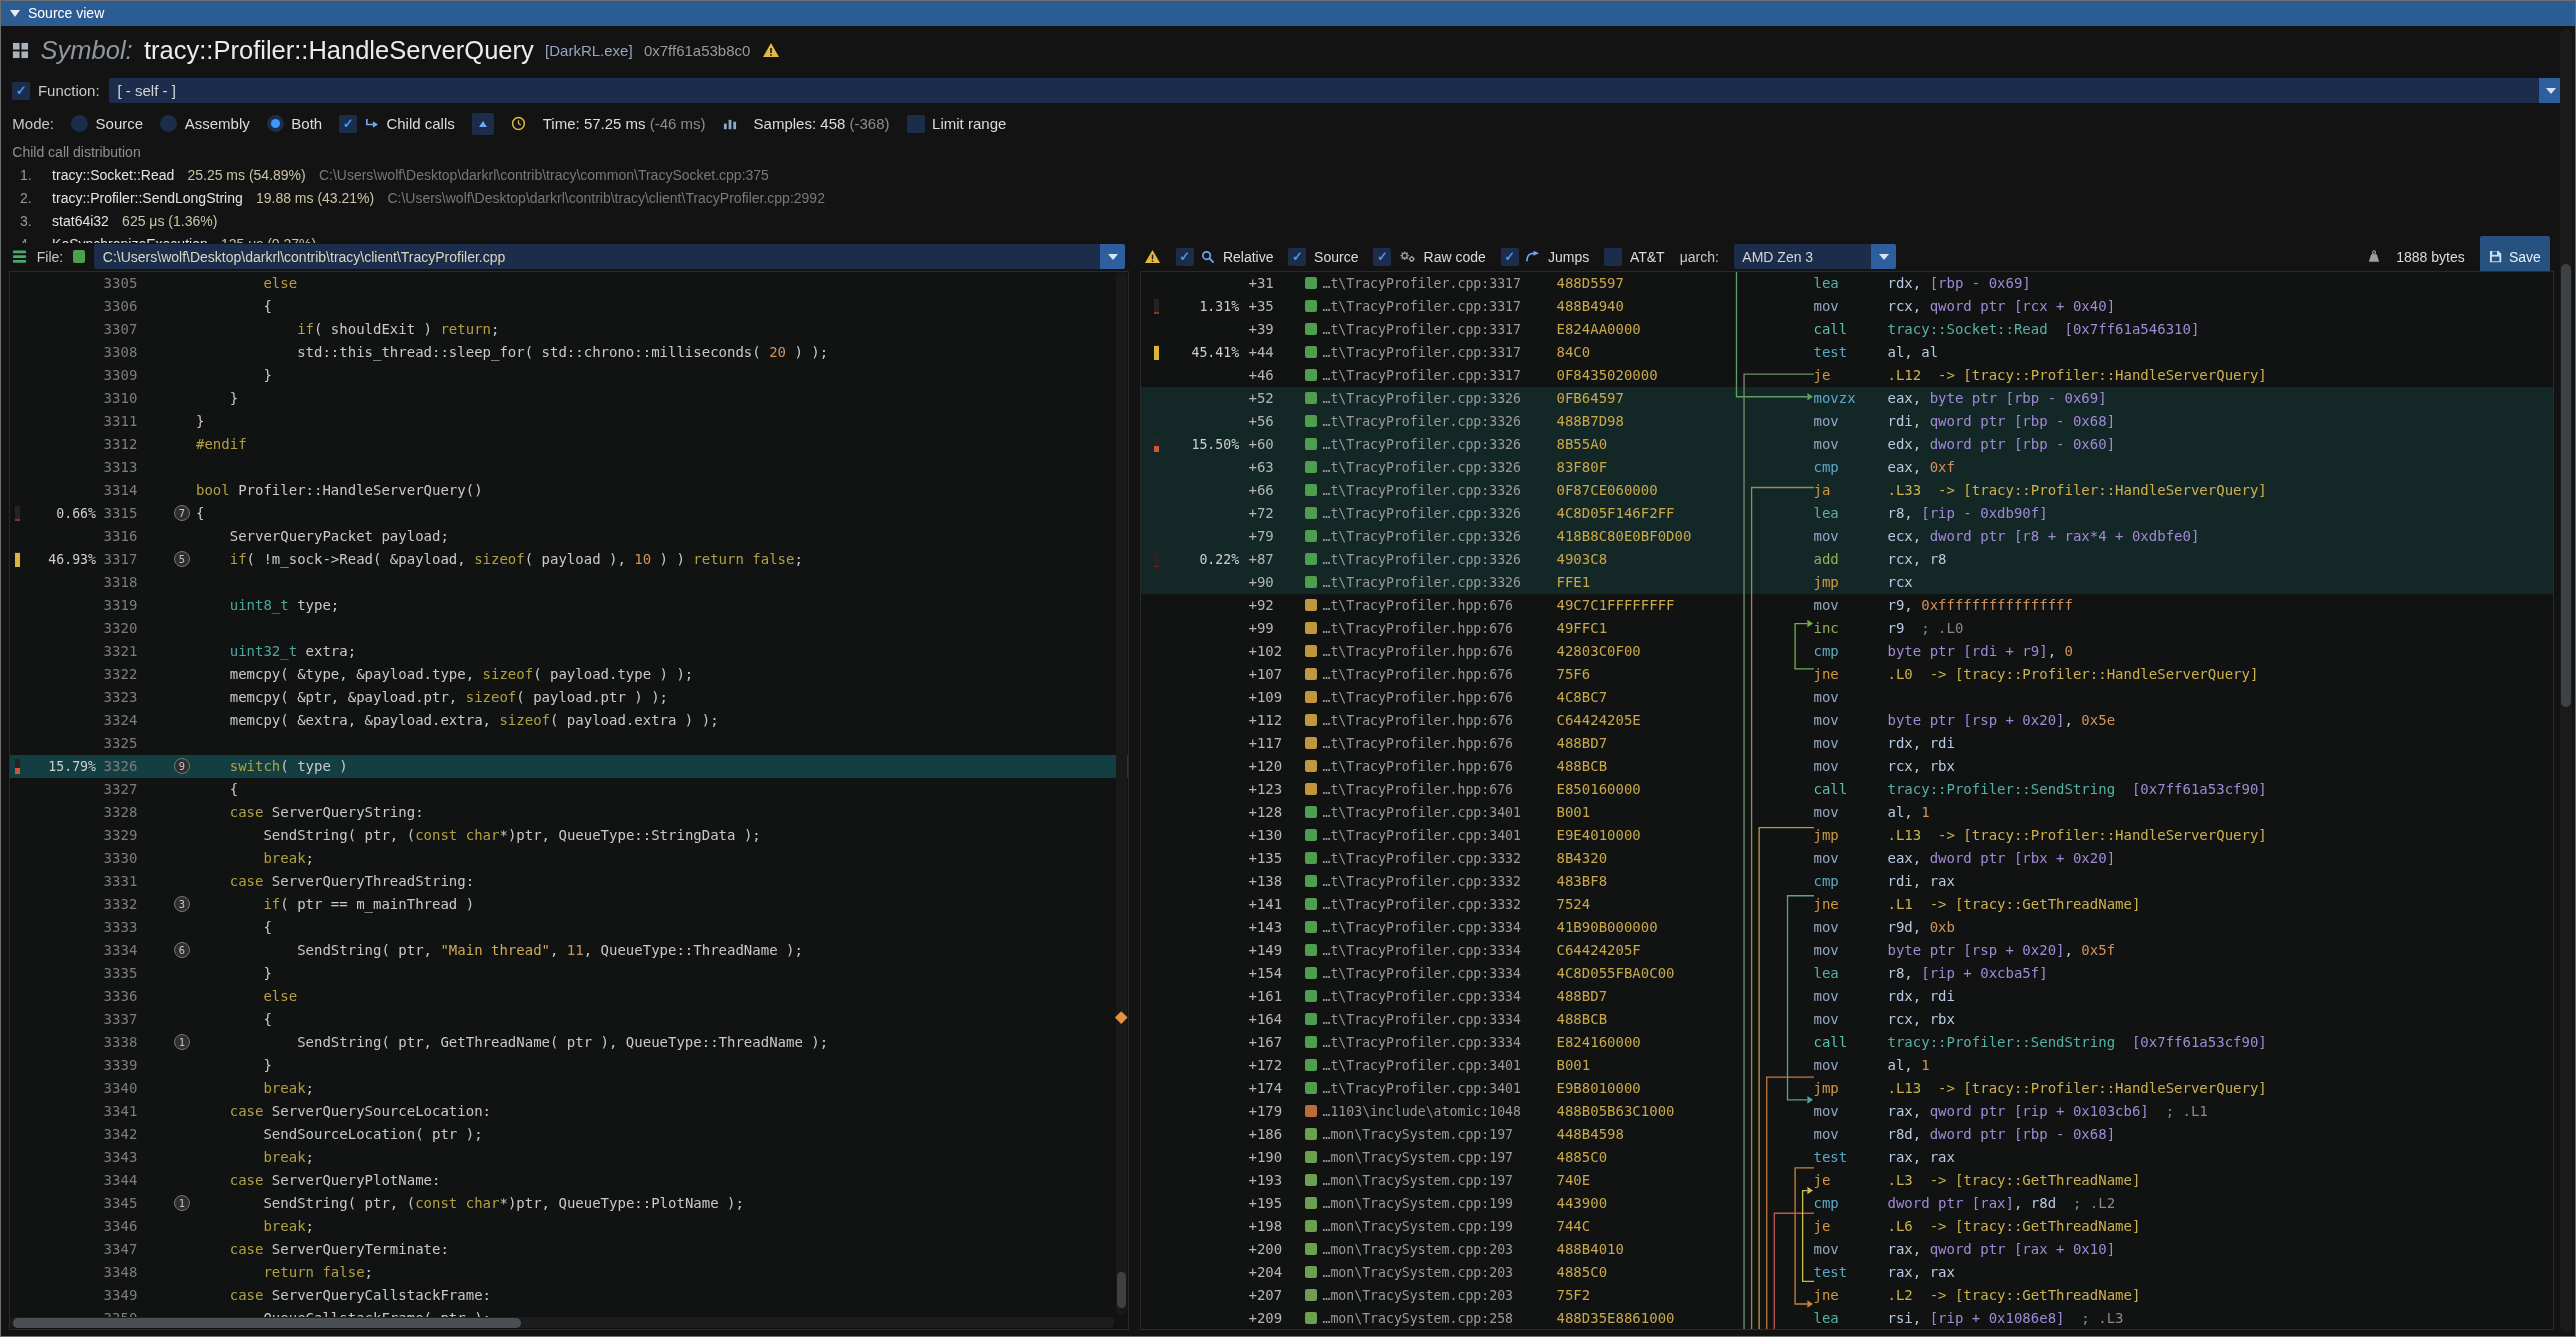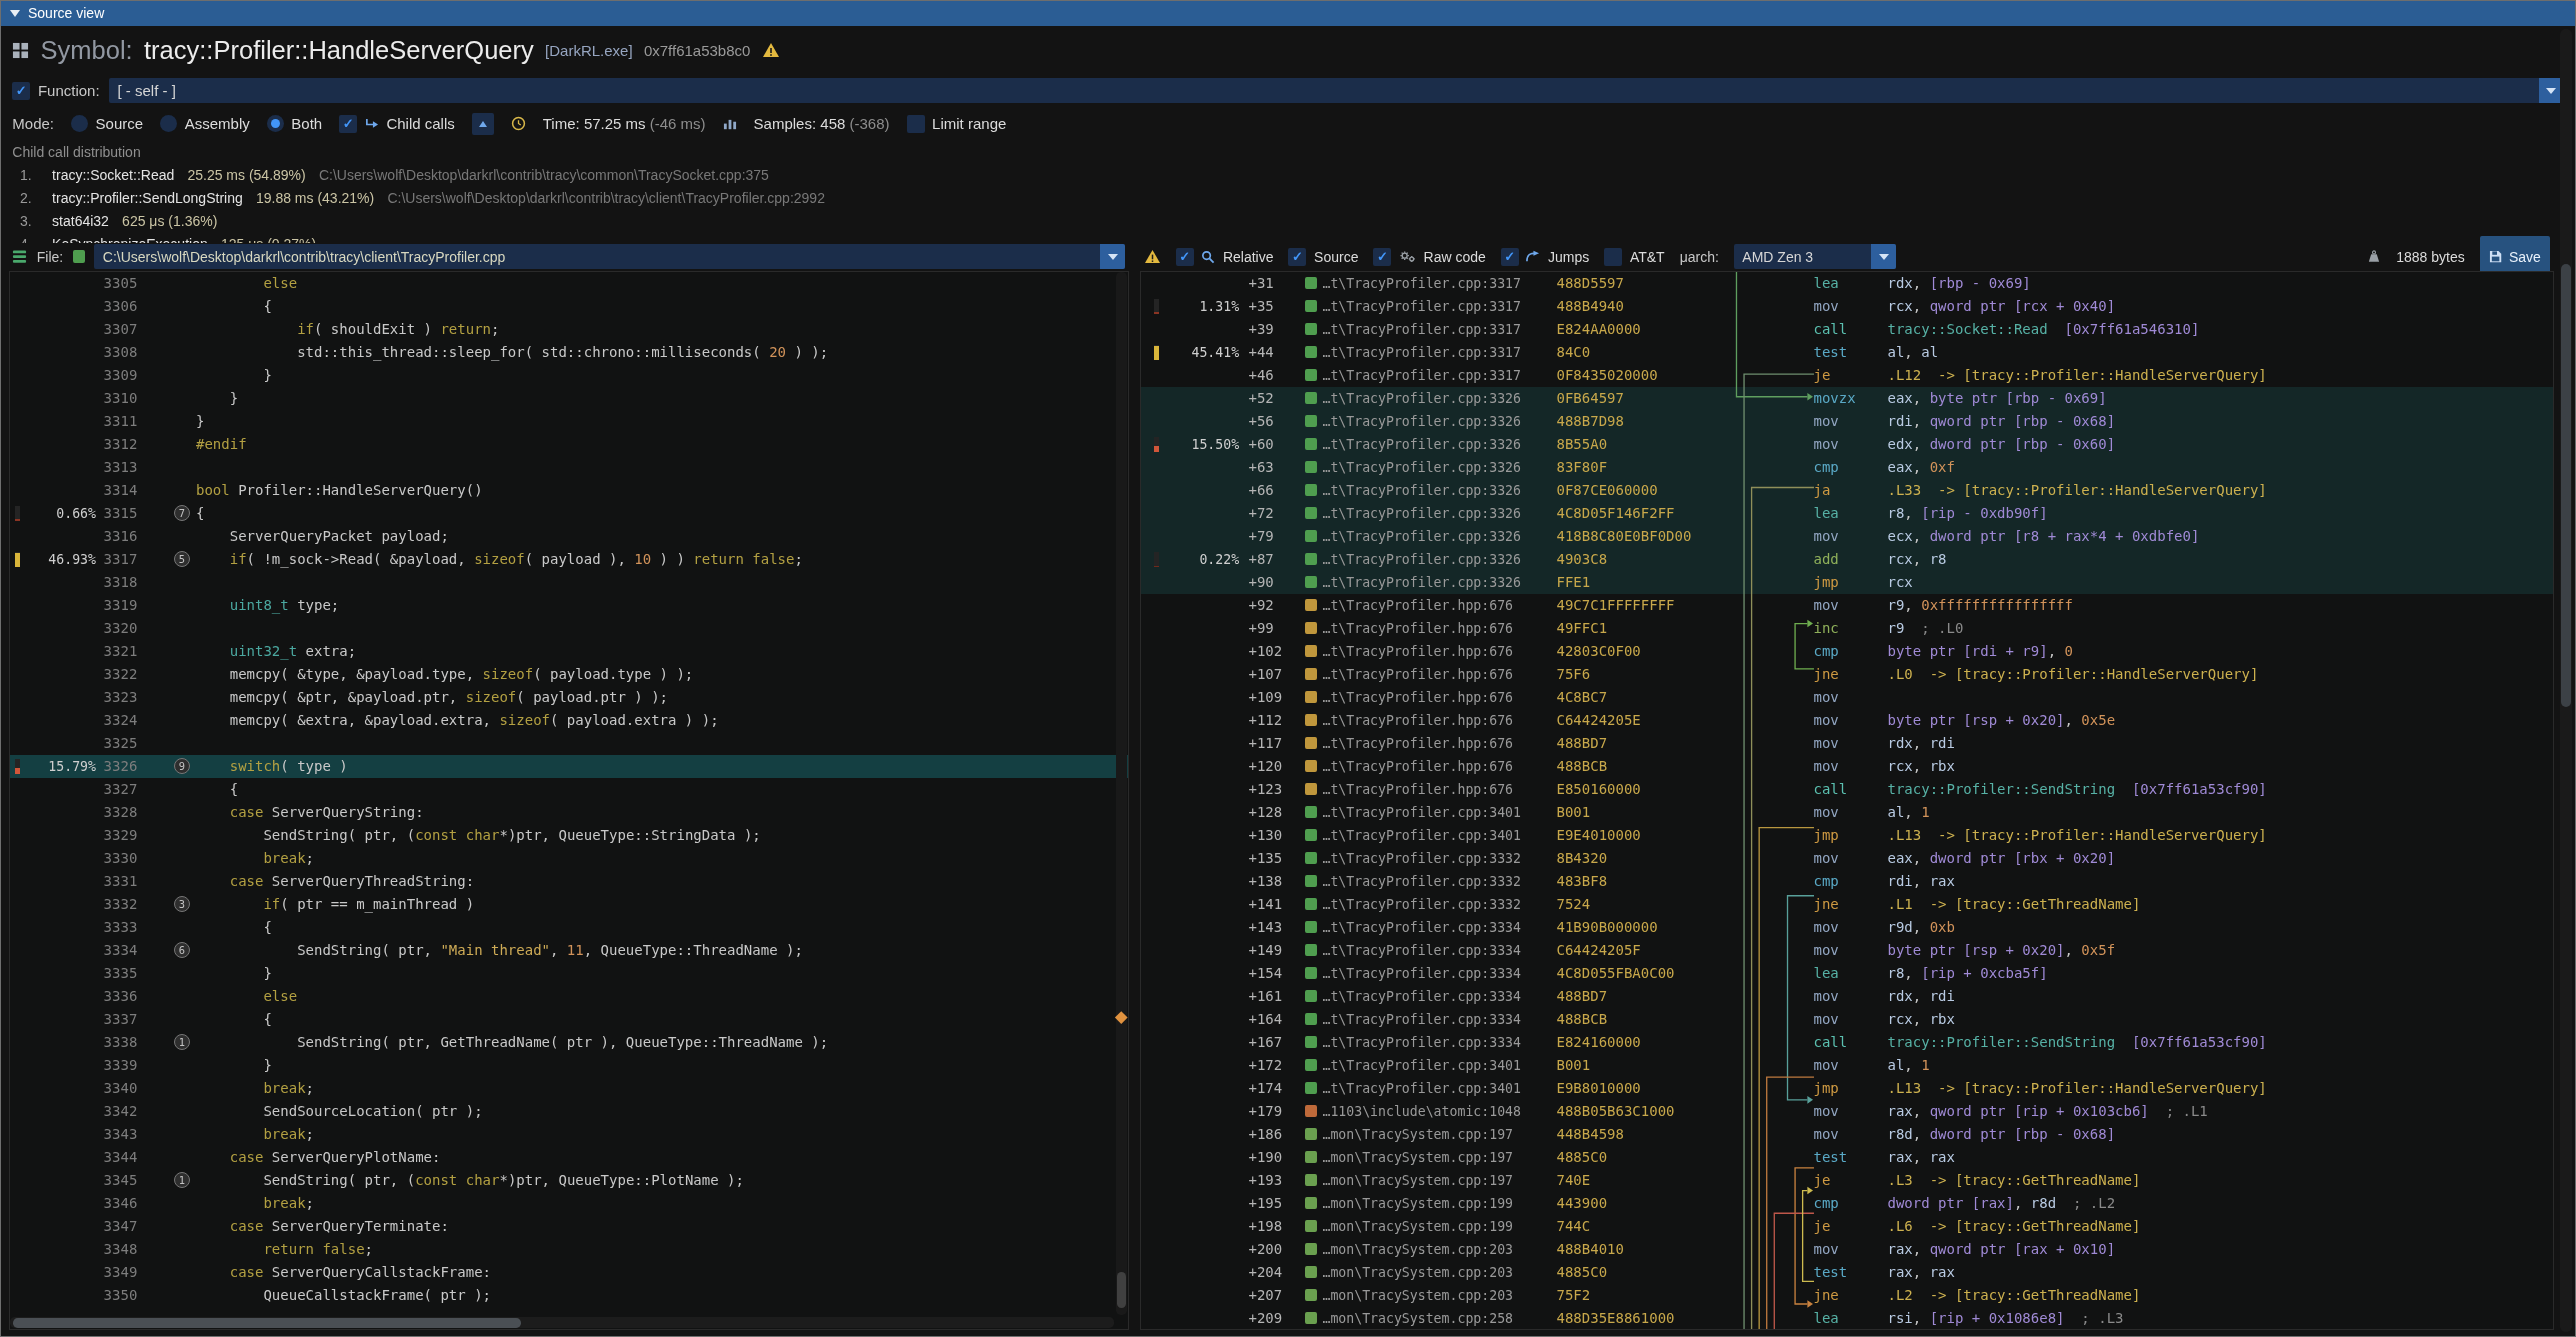--- a/index.html
+++ b/index.html
@@ -9,21 +9,21 @@
             display:flex; flex-direction:column; }
 
   
   .titlebar { height:24.6px; flex:none; background:#2b5d94; display:flex; align-items:center;
               gap:8.5px; padding:0 8.5px; font-size:14px; color:#ffffff; }
   .collapse-arrow { width:0; height:0; border-left:5.7px solid transparent; border-right:5.7px solid transparent;
                     border-top:7.6px solid #e8eef5; }
 
   
   .symbol-row { height:49px; flex:none; display:flex; align-items:center; gap:11.3px; padding:0 11.3px; }
-  .symbol-label { font-size:25.5px; color:#9298a2; }
+  .symbol-label { font-size:25.5px; color:#9298a2;font-style:italic; }
   .symbol-name  { font-size:25.5px; color:#ececec; }
   .symbol-module { font-size:15px; color:#96a5c0; }
   .symbol-address { font-size:15px; color:#9a9a9a; }
 
   .fn-row { height:32px; flex:none; display:flex; align-items:center; gap:9.4px; padding:0 11.3px; font-size:15px; }
   .mode-row { height:34px; flex:none; display:flex; align-items:center; gap:17px; padding:0 11.3px; font-size:15px; }
   .dim { color:#8d8d8d; }
   .lblgray { color:#c8c8c8; }
 
   .check { display:flex; align-items:center; gap:7.6px; cursor:default; }
@@ -530,20 +530,26 @@
     <span class="s-code"><span class="tk-p">        }</span></span>
   </div>
 
   <div class="srow">
     <span class="s-pct"><span></span></span>
     <span class="s-num">3340</span>
     <span class="s-mark"><span class="badge" style="visibility: hidden;"></span></span>
     <span class="s-code"><span class="tk-p">        </span><span class="tk-k">break</span><span class="tk-p">;</span></span>
   </div>
 
+  <div class="srow">
+    <span class="s-pct"><span></span></span>
+    <span class="s-num">3341</span>
+    <span class="s-mark"><span class="badge" style="visibility: hidden;"></span></span>
+    <span class="s-code"><span class="tk-p">    </span><span class="tk-k">case</span><span class="tk-p"> ServerQuerySourceLocation:</span></span>
+  </div>
 
   <div class="srow">
     <span class="s-pct"><span></span></span>
     <span class="s-num">3342</span>
     <span class="s-mark"><span class="badge" style="visibility: hidden;"></span></span>
     <span class="s-code"><span class="tk-p">        SendSourceLocation( ptr );</span></span>
   </div>
 
   <div class="srow">
     <span class="s-pct"><span></span></span>

